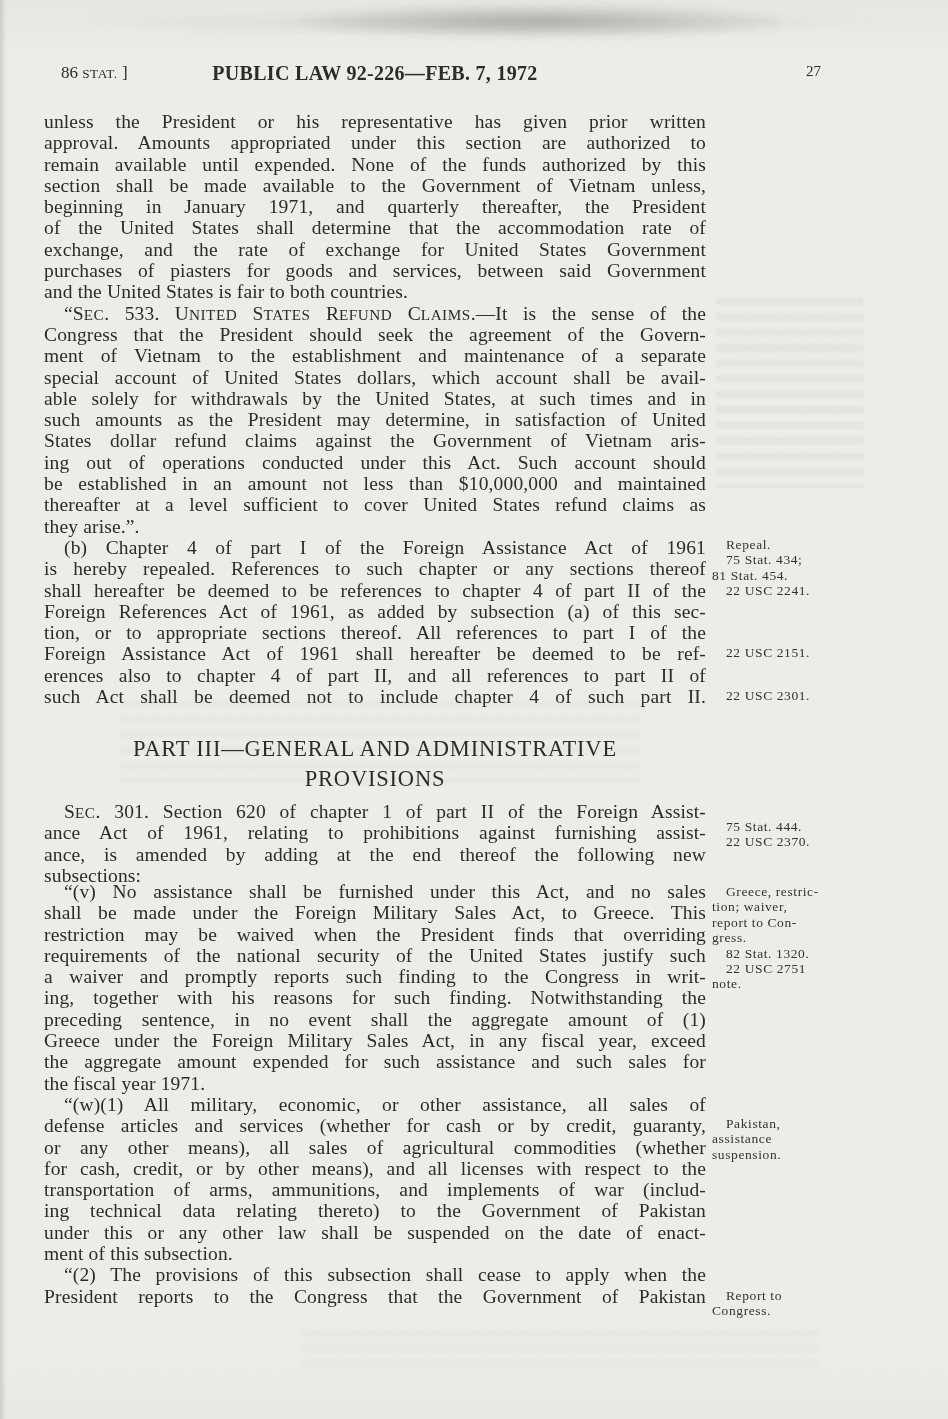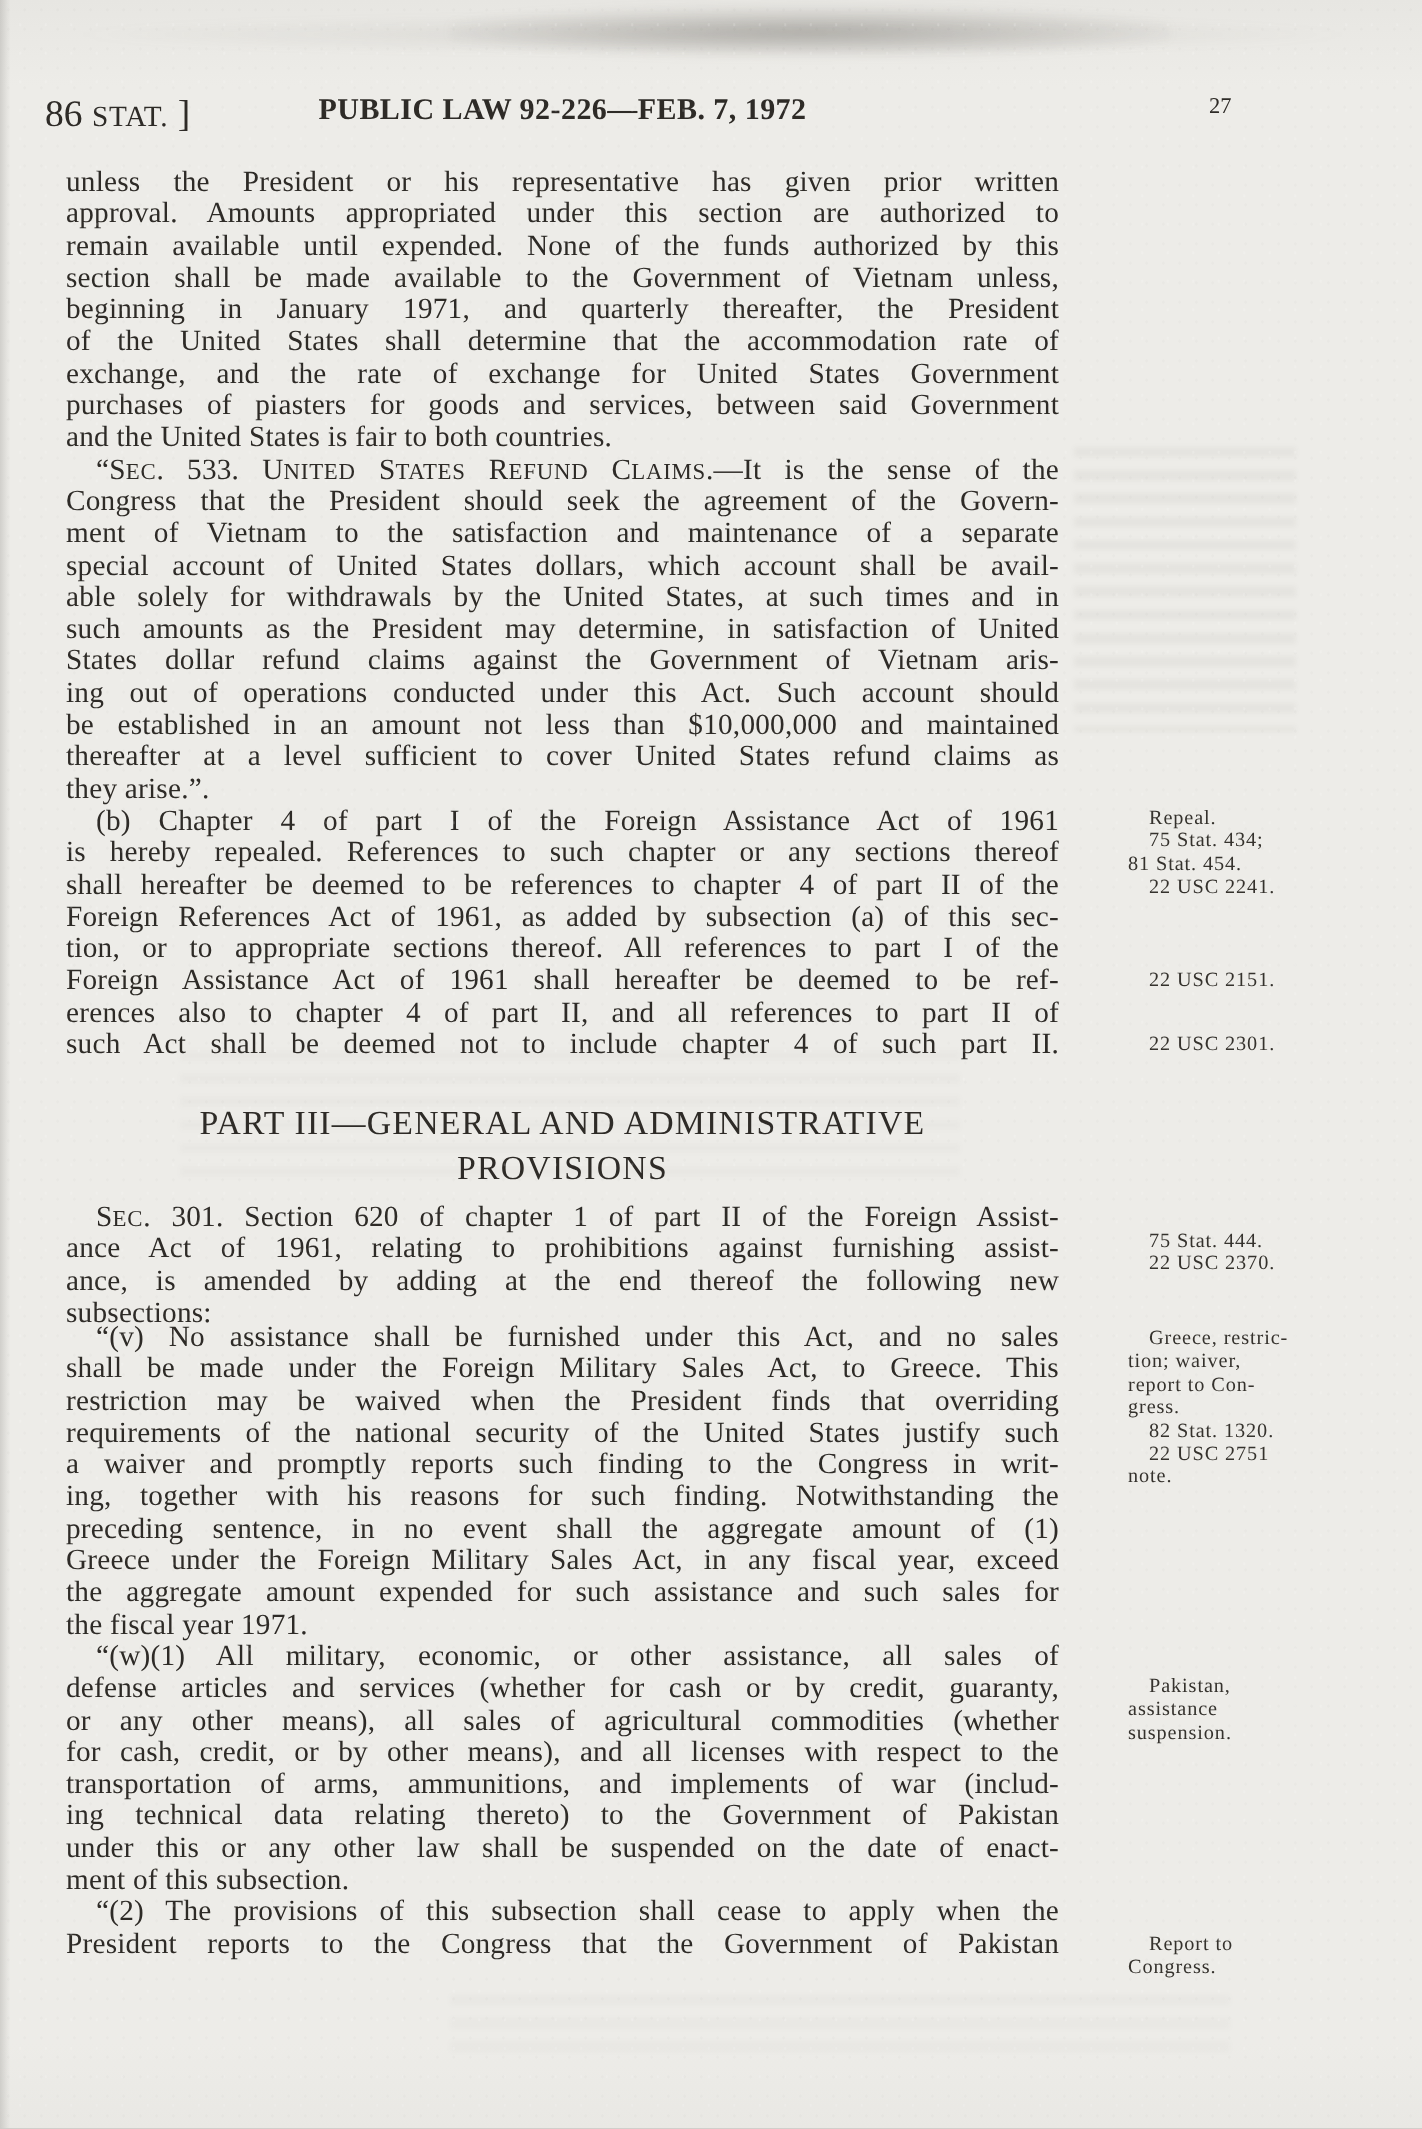--- a/index.html
+++ b/index.html
@@ -20,38 +20,38 @@
   .s1{left:300px;top:4px;width:480px;height:34px;
     background:radial-gradient(ellipse at 50% 50%,rgba(75,72,66,0.30),rgba(110,106,100,0.12) 55%,transparent 78%);}
   .s2{left:40px;top:10px;width:870px;height:26px;
     background:radial-gradient(ellipse at 50% 50%,rgba(120,116,110,0.14),transparent 70%);}
   .ghost{position:absolute;filter:blur(1.6px);
     background-image:repeating-linear-gradient(180deg,rgba(120,116,108,0.12) 0px,rgba(120,116,108,0.12) 7px,transparent 7px,transparent 15.5px);}
   .g1{left:716px;top:298px;width:148px;height:190px;opacity:.55;}
   .g2{left:120px;top:700px;width:520px;height:88px;opacity:.30;}
   .g3{left:300px;top:1330px;width:520px;height:38px;opacity:.28;}
 
-  .stat{position:absolute;left:30px;top:63px;font-size:25px;}
+  .stat{position:absolute;left:61px;top:63px;font-size:17px;}
   .title{position:absolute;left:44px;top:62px;width:662px;text-align:center;
     font-size:20px;font-weight:bold;letter-spacing:0.3px;}
   .pageno{position:absolute;left:806px;top:63px;width:70px;text-align:left;font-size:15px;}
 
   .block{position:absolute;left:44px;width:662px;}
   .b1{top:111px;} .b2{top:801px;} .b3{top:881px;}
   .line{font-size:19.5px;line-height:21.3px;height:21.3px;letter-spacing:0.15px;
     text-align:justify;text-align-last:justify;}
   .line.last{text-align-last:left;}
   .line.indent{padding-left:20px;box-sizing:border-box;}
   .sc{text-transform:uppercase;font-size:0.78em;letter-spacing:0.5px;}
 
   .part-heading{position:absolute;left:44px;top:734px;width:662px;text-align:center;
     font-size:22.5px;line-height:30px;letter-spacing:0.8px;}
 
   .mnote{position:absolute;left:712px;width:166px;font-size:13.5px;line-height:15.4px;
-    letter-spacing:0.6px;color:#35322d;margin-left:40px;}
+    letter-spacing:0.6px;color:#35322d;}
   .mline{text-align:left;}
   .mline.mind{padding-left:14px;}
 </style>
 </head>
 <body>
 
 <div class="page">
   <div class="edge-left"></div>
   <div class="smudge s2"></div>
   <div class="smudge s1"></div>
@@ -71,21 +71,21 @@
         <div class="line"><span>section shall be made available to the Government of Vietnam unless,</span></div>
         <div class="line"><span>beginning in January 1971, and quarterly thereafter, the President</span></div>
         <div class="line"><span>of the United States shall determine that the accommodation rate of</span></div>
         <div class="line"><span>exchange, and the rate of exchange for United States Government</span></div>
         <div class="line"><span>purchases of piasters for goods and services, between said Government</span></div>
         <div class="line last"><span>and the United States is fair to both countries.</span></div>
       </div>
     <div class="para">
         <div class="line indent"><span>“S</span><span class="sc">ec</span><span>. 533. U</span><span class="sc">nited</span><span> S</span><span class="sc">tates</span><span> R</span><span class="sc">efund</span><span> C</span><span class="sc">laims</span><span>.—It is the sense of the</span></div>
         <div class="line"><span>Congress that the President should seek the agreement of the Govern-</span></div>
-        <div class="line"><span>ment of Vietnam to the satisfaction and maintenance of a separate</span></div>
+        <div class="line"><span>ment of Vietnam to the establishment and maintenance of a separate</span></div>
         <div class="line"><span>special account of United States dollars, which account shall be avail-</span></div>
         <div class="line"><span>able solely for withdrawals by the United States, at such times and in</span></div>
         <div class="line"><span>such amounts as the President may determine, in satisfaction of United</span></div>
         <div class="line"><span>States dollar refund claims against the Government of Vietnam aris-</span></div>
         <div class="line"><span>ing out of operations conducted under this Act. Such account should</span></div>
         <div class="line"><span>be established in an amount not less than $10,000,000 and maintained</span></div>
         <div class="line"><span>thereafter at a level sufficient to cover United States refund claims as</span></div>
         <div class="line last"><span>they arise.”.</span></div>
       </div>
     <div class="para">

